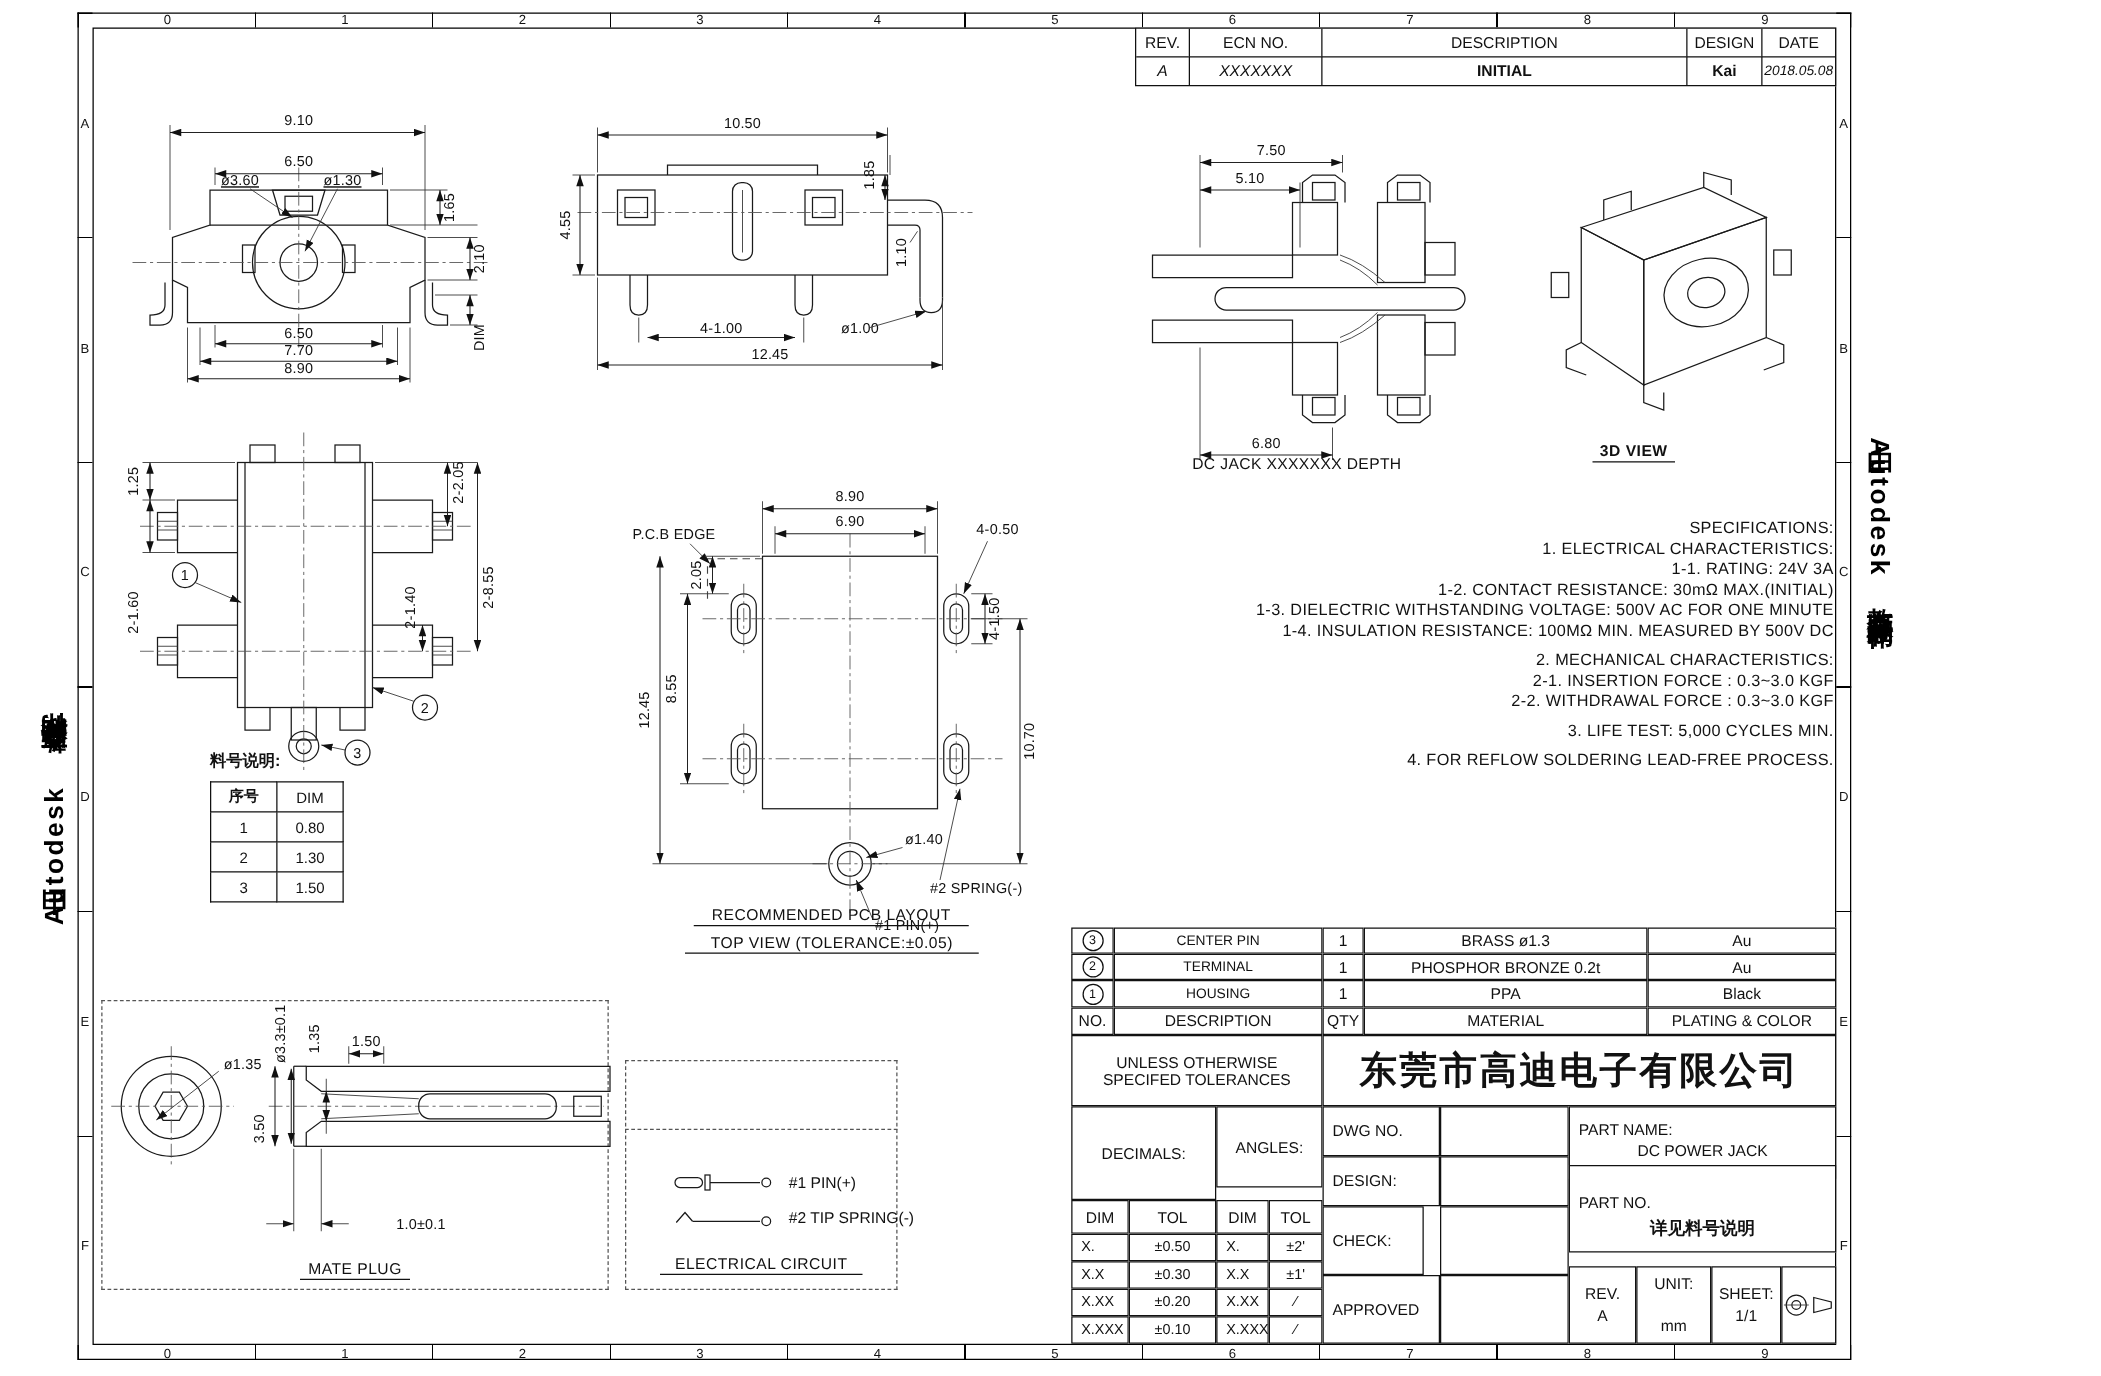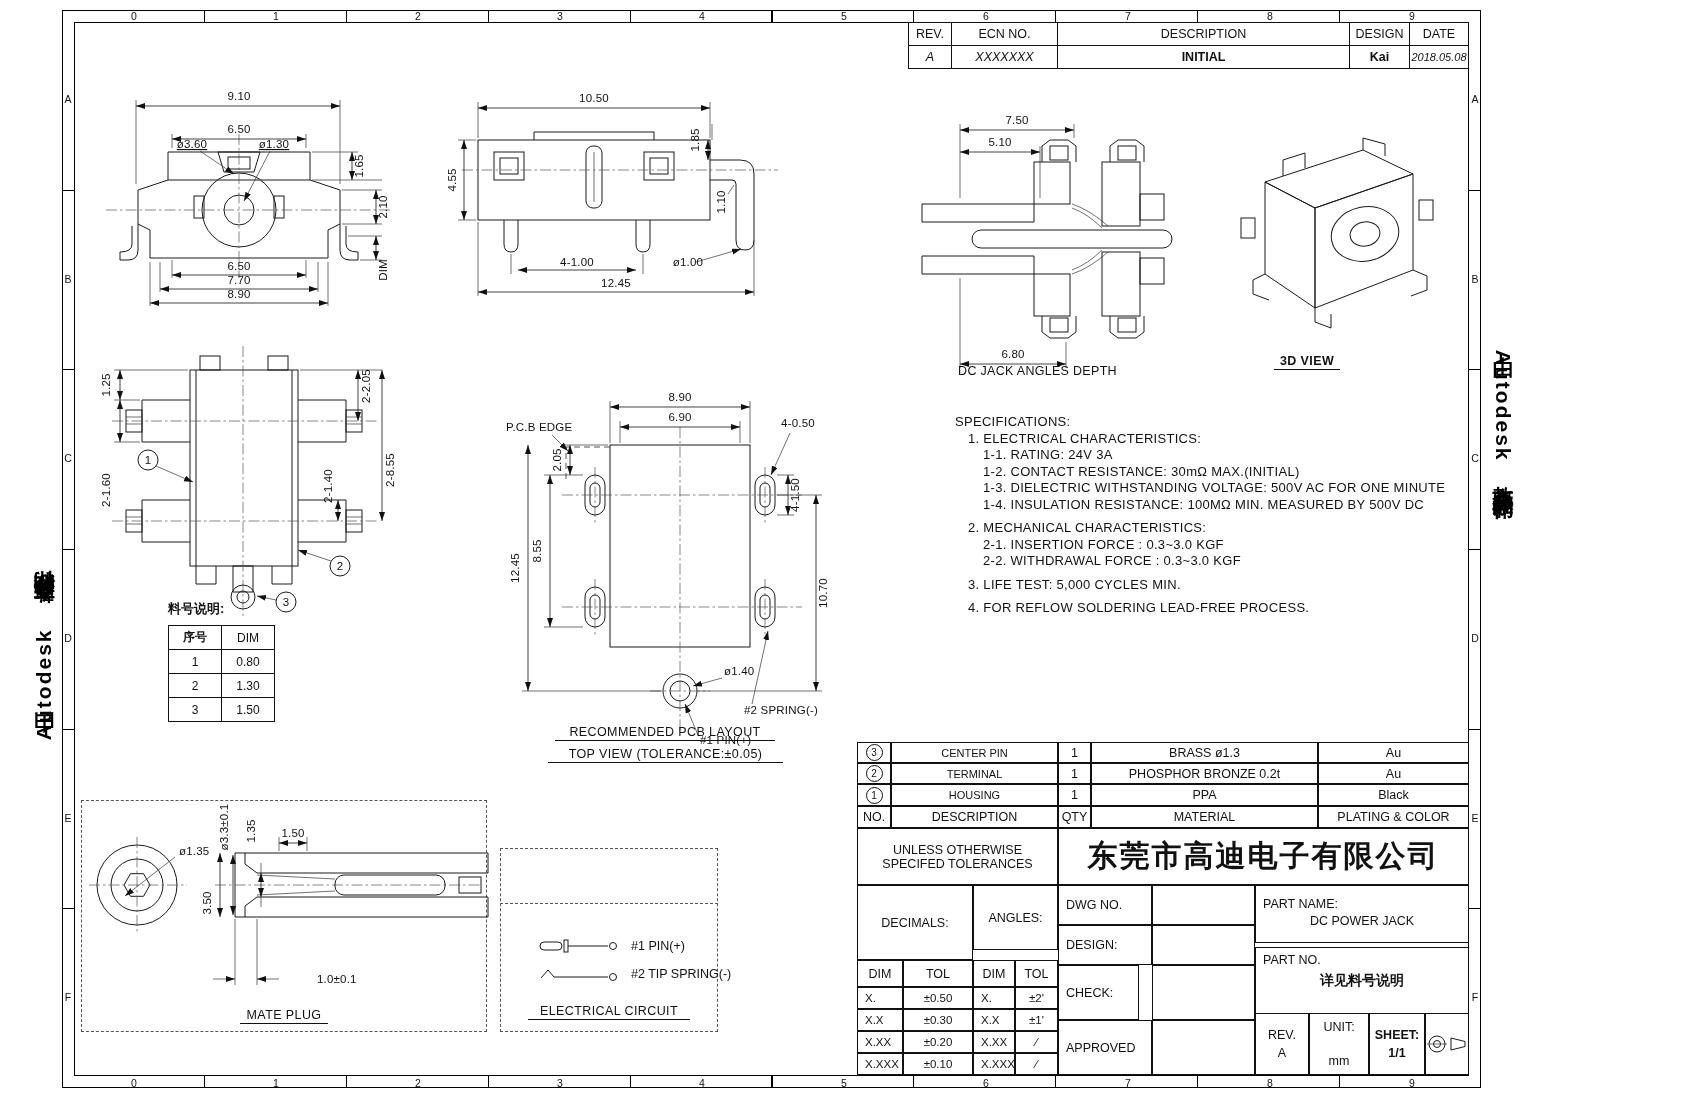--- a/index.html
+++ b/index.html
@@ -263,21 +263,21 @@
     <line class="dim" x1="38" y1="32" x2="152" y2="32" marker-start="url(#ns)" marker-end="url(#ne)"></line>
     <text x="95" y="26" text-anchor="middle">7.50</text>
     <line class="thin" x1="118" y1="100" x2="118" y2="48"></line>
     <line class="dim" x1="38" y1="54" x2="118" y2="54" marker-start="url(#ns)" marker-end="url(#ne)"></line>
     <text x="78" y="48" text-anchor="middle">5.10</text>
     <line class="thin" x1="38" y1="180" x2="38" y2="270"></line>
       <line class="thin" x1="144" y1="244" x2="144" y2="270"></line>
     <line class="dim" x1="38" y1="266" x2="144" y2="266" marker-start="url(#ns)" marker-end="url(#ne)"></line>
     <text x="91" y="260" text-anchor="middle">6.80</text>
   </svg>
-  <div class="abs cad" style="left:945px;top:364px;width:185px;text-align:center;">DC JACK ANGLES DEPTH</div>
+  <div class="abs cad" style="left:945px;top:364px;width:185px;text-align:center;">DC JACK XXXXXXX DEPTH</div>
 
   <svg class="vs" style="left:1213px;top:122px;" width="240" height="245" viewBox="0 0 240 245">
     <g class="ln">
       <polygon points="52,60 150,28 200,52 102,86"></polygon>
       <polygon points="52,60 102,86 102,186 52,152"></polygon>
       <polygon points="102,86 200,52 200,148 102,186"></polygon>
       <ellipse cx="152" cy="112" rx="34" ry="27" transform="rotate(-12 152 112)"></ellipse>
       <ellipse cx="152" cy="112" rx="15" ry="12" transform="rotate(-12 152 112)"></ellipse>
       <polyline points="70,54 70,38 92,31 92,46"></polyline>
       <polyline points="150,28 150,16 172,22 172,34"></polyline>
@@ -451,21 +451,21 @@
     <text x="232" y="292">ø1.40</text>
     <line class="thin" x1="230" y1="295" x2="201" y2="303" marker-end="url(#pe)"></line>
     <text x="252" y="331">#2 SPRING(-)</text>
     <line class="thin" x1="260" y1="321" x2="276" y2="248" marker-end="url(#pe)"></line>
     <text x="208" y="361">#1 PIN(+)</text>
     <line class="thin" x1="206" y1="352" x2="193" y2="321" marker-end="url(#pe)"></line>
   </svg>
   <div class="abs cap" style="left:555px;top:725px;width:220px;">RECOMMENDED PCB LAYOUT</div>
   <div class="abs cap" style="left:548px;top:747px;width:235px;">TOP VIEW (TOLERANCE:±0.05)</div>
 
-  <div class="abs specs" style="left:955px;top:414px;width:512px;">
+  <div class="abs specs" style="left:955px;top:414px;width:512px;text-align:right;">
     <div>SPECIFICATIONS:</div>
     <div class="i1">1. ELECTRICAL CHARACTERISTICS:</div>
     <div class="i2">1-1. RATING: 24V 3A</div>
     <div class="i2">1-2. CONTACT RESISTANCE: 30mΩ MAX.(INITIAL)</div>
     <div class="i2">1-3. DIELECTRIC WITHSTANDING VOLTAGE: 500V AC FOR ONE MINUTE</div>
     <div class="i2">1-4. INSULATION RESISTANCE: 100MΩ MIN. MEASURED BY 500V DC</div>
     <div class="i1 gap">2. MECHANICAL CHARACTERISTICS:</div>
     <div class="i2">2-1. INSERTION FORCE : 0.3~3.0 KGF</div>
     <div class="i2">2-2. WITHDRAWAL FORCE : 0.3~3.0 KGF</div>
     <div class="i1 gap">3. LIFE TEST: 5,000 CYCLES MIN.</div>
@@ -608,34 +608,34 @@
     <div class="tb-c" style="left:295px;top:183px;width:103px;height:40px;"></div>
     <div class="tb-c tb-left" style="left:201px;top:223px;width:81px;height:55px;">CHECK:</div>
     <div class="tb-c" style="left:295px;top:223px;width:103px;height:55px;"></div>
     <div class="tb-c tb-left" style="left:201px;top:278px;width:94px;height:55px;">APPROVED</div>
     <div class="tb-c" style="left:295px;top:278px;width:103px;height:55px;"></div>
 
     <div class="tb-c tb-col" style="left:398px;top:143px;width:214px;height:58px;padding-top:11px;">
       <div style="padding-left:7px;">PART NAME:</div>
       <div style="text-align:center;margin-top:3px;">DC POWER JACK</div>
     </div>
-    <div class="tb-c tb-col" style="left:398px;top:205px;width:214px;height:70px;padding-top:5px;">
+    <div class="tb-c tb-col" style="left:398px;top:190px;width:214px;height:70px;padding-top:22px;">
       <div style="padding-left:7px;">PART NO.</div>
       <div style="text-align:center;margin-top:5px;font-weight:bold;font-size:14px;">详见料号说明</div>
     </div>
 
     <div class="tb-c tb-col" style="left:398px;top:271px;width:54px;height:62px;align-items:center;justify-content:center;gap:4px;">
       <div>REV.</div>
       <div>A</div>
     </div>
     <div class="tb-c tb-col" style="left:452px;top:271px;width:60px;height:62px;align-items:center;justify-content:center;gap:20px;">
       <div>UNIT:</div>
       <div>mm</div>
     </div>
-    <div class="tb-c tb-col" style="left:512px;top:271px;width:56px;height:62px;align-items:center;justify-content:center;gap:4px;font-weight:bold;">
+    <div class="tb-c tb-col" style="left:512px;top:271px;width:56px;height:62px;align-items:center;justify-content:center;gap:4px;">
       <div>SHEET:</div>
       <div>1/1</div>
     </div>
     <div class="tb-c" style="left:568px;top:271px;width:44px;height:62px;">
       <svg width="40" height="22" viewBox="0 0 40 22">
         <circle class="ln" cx="10" cy="11" r="8"></circle>
           <circle class="ln" cx="10" cy="11" r="3.5"></circle>
         <line class="thin" x1="0" y1="11" x2="20" y2="11"></line>
         <polygon class="ln" points="24,5 38,8.5 38,13.5 24,17"></polygon>
       </svg>

